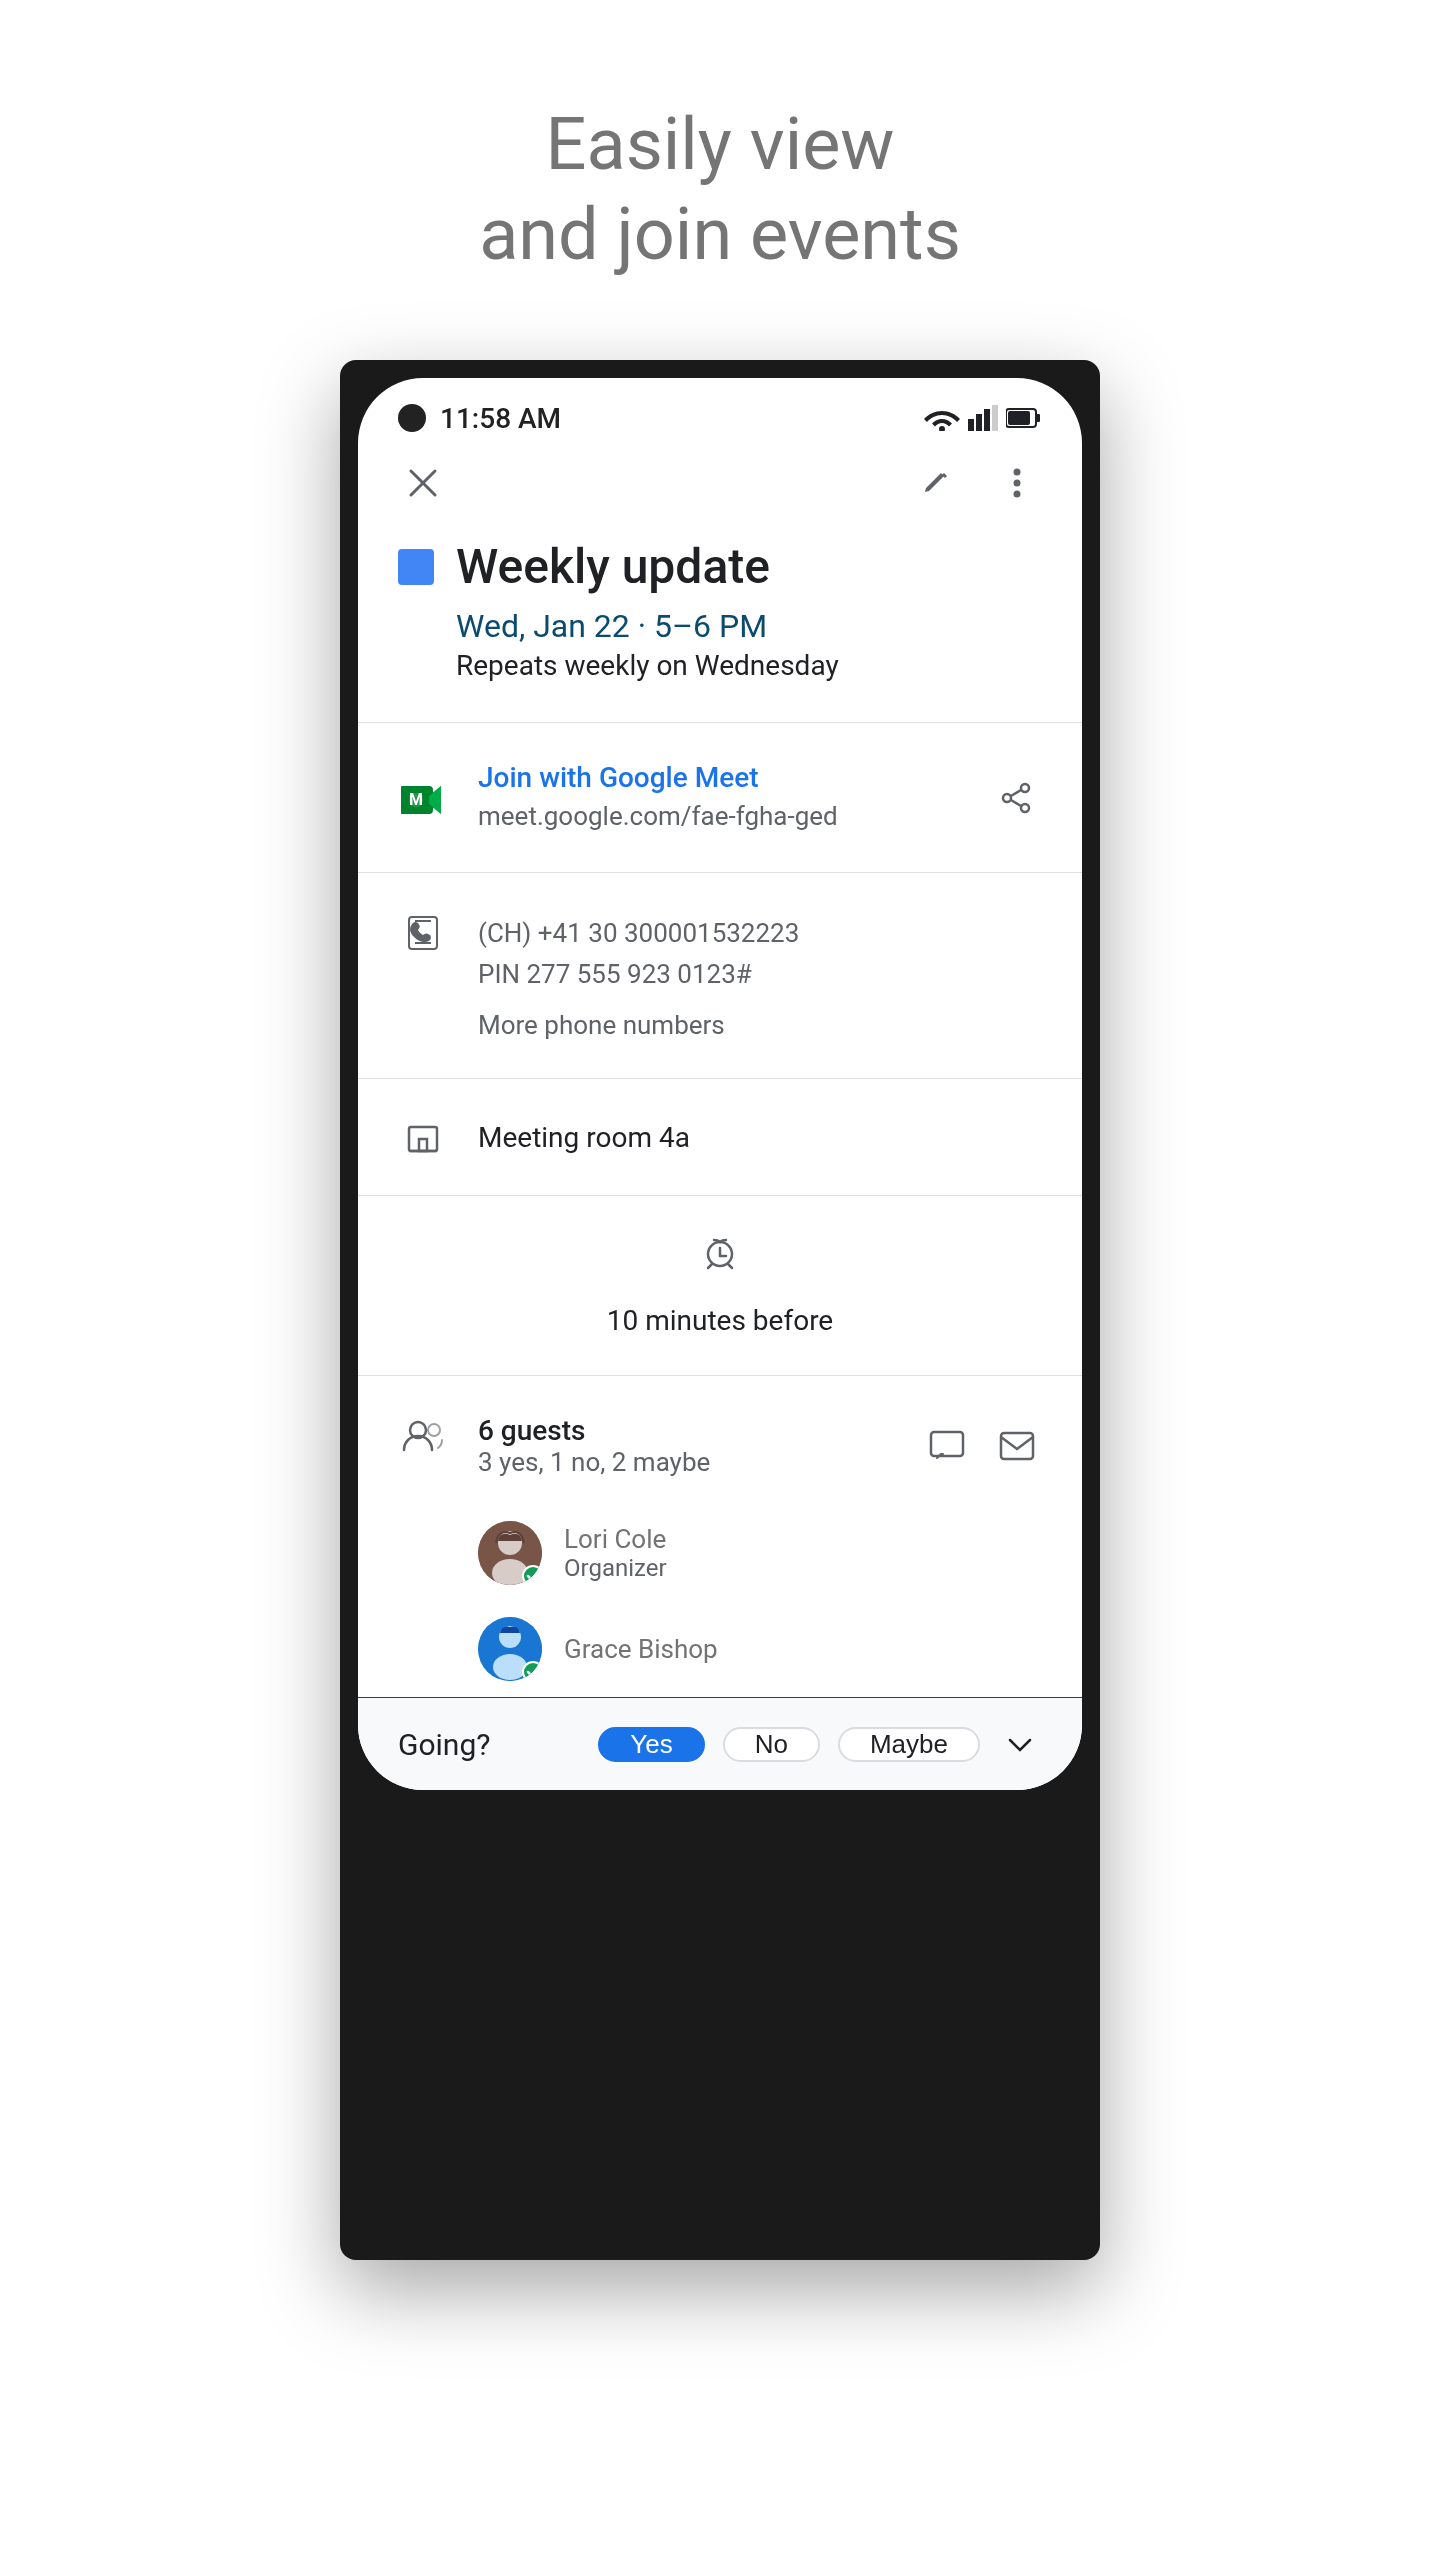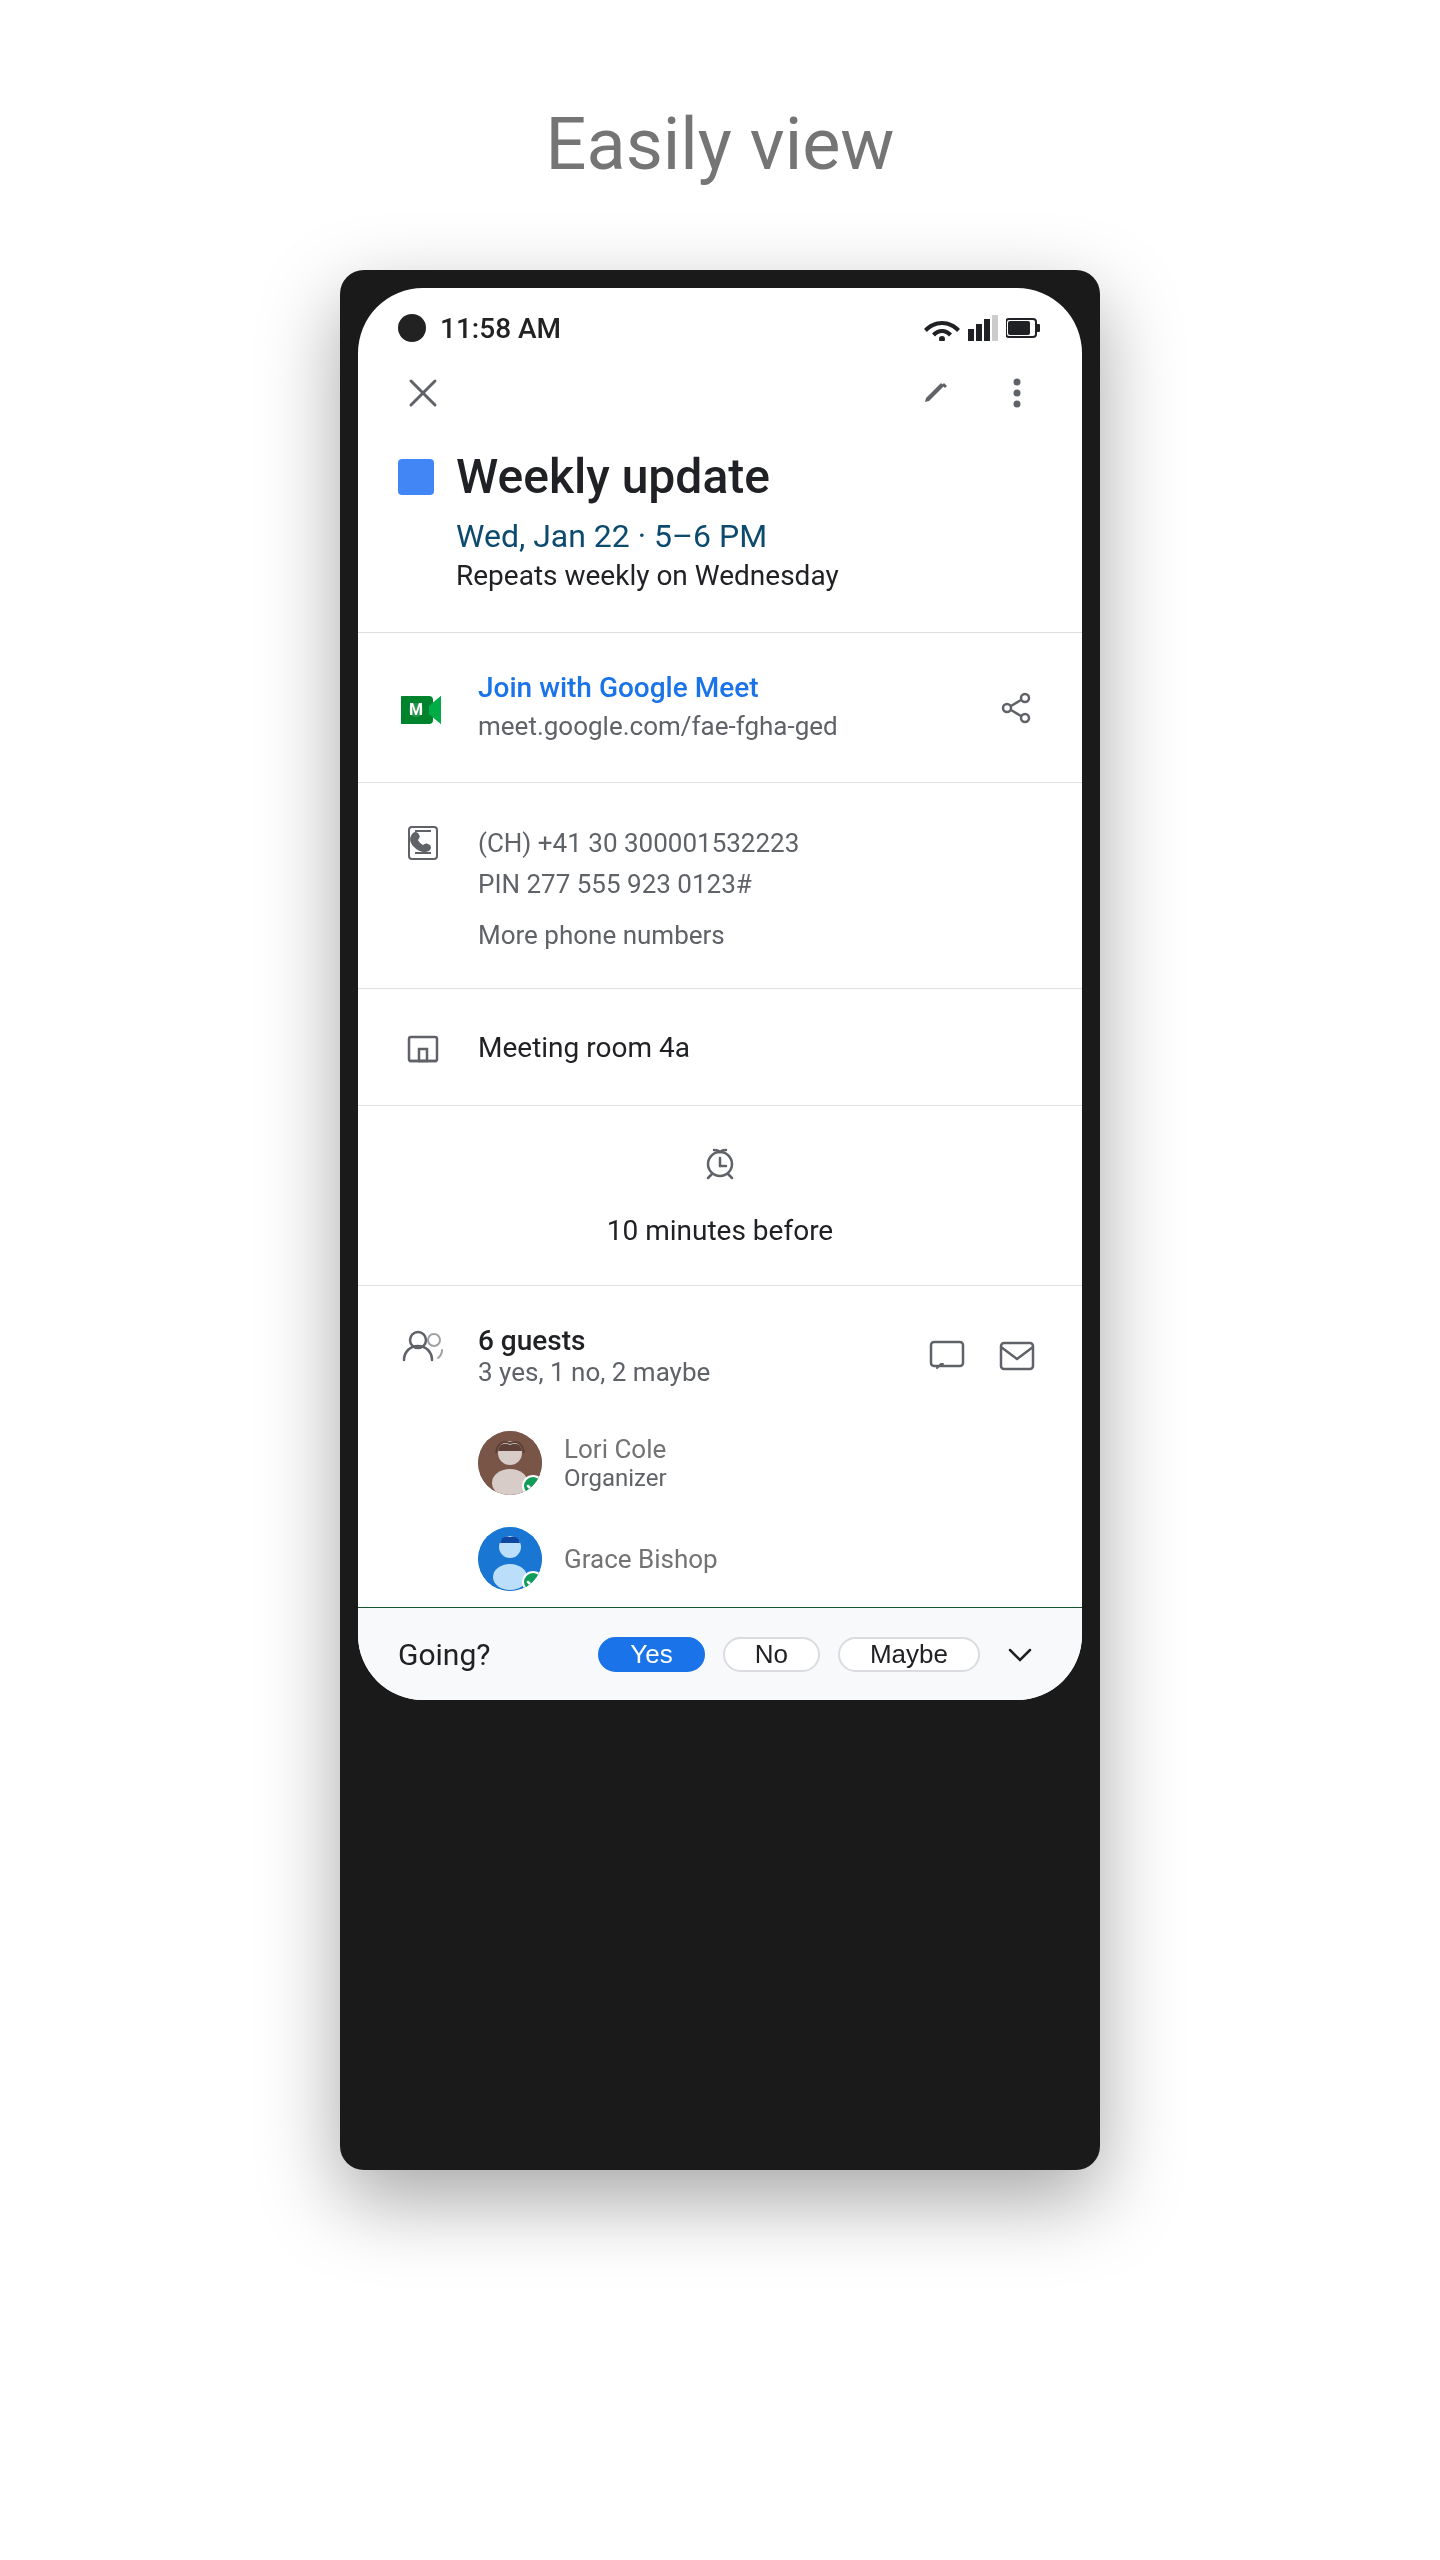--- a/index.html
+++ b/index.html
@@ -21,21 +21,21 @@
       margin-top: 100px;
       margin-bottom: 80px;
       line-height: 1.25;
     }
 
     
     .phone-frame {
       width: 760px;
       min-height: 1900px;
       background: #1a1a1a;
-      border-radius: 24px;
+      border-radius: 16px;
       padding: 18px;
       box-shadow: 0 30px 80px rgba(0,0,0,0.35);
       position: relative;
     }
 
     .phone-screen {
       background: #fff;
       border-radius: 65px;
       overflow: hidden;
       position: relative;
@@ -334,20 +334,21 @@
     .grace-avatar { background: linear-gradient(135deg, #42a5f5, #1565c0); }
 
     
     svg { display: block; }
   </style>
 </head>
 <body>
 
 <div class="page-headline">
   <div>Easily view</div>
+  <div>and join events</div>
 </div>
 
 <div class="phone-frame">
   <div class="phone-screen">
 
     <div class="status-bar">
       <div class="status-left">
         <div class="camera-dot"></div>
         <span class="status-time">11:58 AM</span>
       </div>

